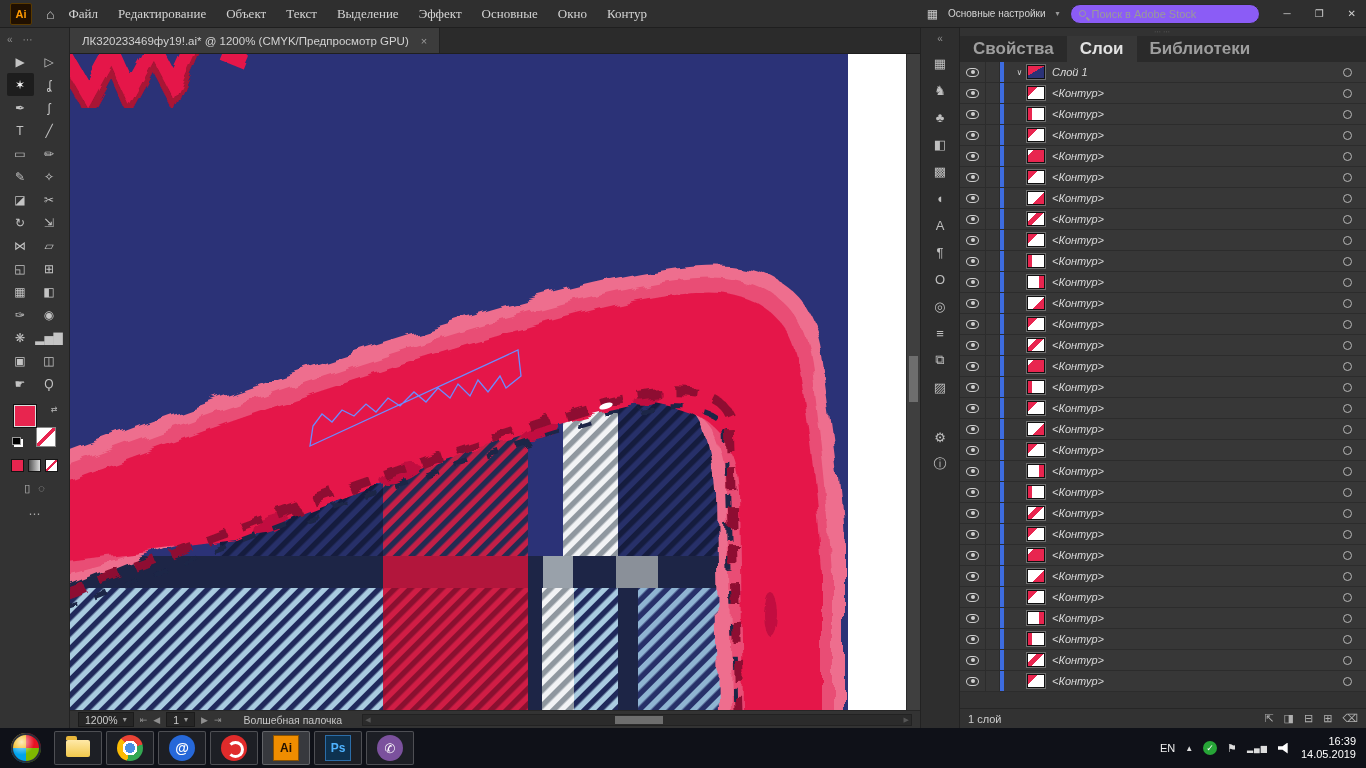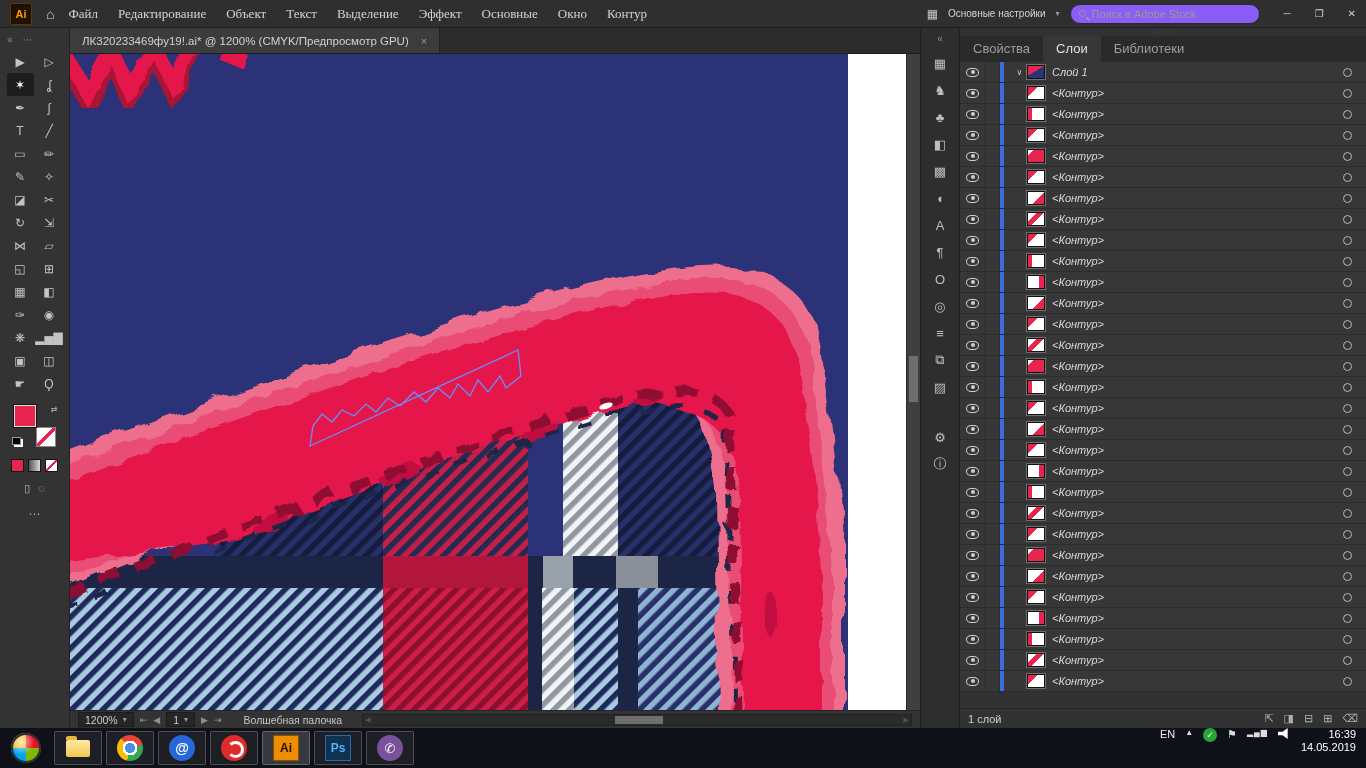--- a/index.html
+++ b/index.html
@@ -84,21 +84,21 @@
   .shead { height:20px; display:flex; align-items:center; gap:5px; color:#8c8c8c; font-size:10px; }
   .sic { width:26px; height:24px; margin:3px 0; display:flex; align-items:center; justify-content:center;
     color:#bfbfbf; font-size:13px; border-radius:2px; }
   .sic.gap { margin-top:26px; }
 
   
   #dockcol { width:406px; background:#323232; display:flex; flex-direction:column; }
   .dgrip { height:8px; display:flex; align-items:center; justify-content:center; color:#6e6e6e;
     font-size:7px; letter-spacing:2px; }
   #ptabs { height:26px; background:#2a2a2a; display:flex; flex:0 0 26px; }
-  .ptab { padding:0 13px; line-height:26px; font-size:13px; color:#9e9e9e; }
+  .ptab { padding:0 13px; line-height:26px; font-size:17px; color:#9e9e9e;font-weight:bold; }
   .ptab.active { background:#373737; color:#e2e2e2; }
   #layerlist { flex:1; overflow:hidden; background:#323232; }
   .lrow { display:flex; align-items:center; height:21px; background:#373737; border-bottom:1px solid #2c2c2c; }
   .cell-eye { width:26px; align-self:stretch; display:flex; align-items:center; justify-content:center;
     border-right:1px solid #2c2c2c; }
   .eye { width:13px; height:9px; border:1px solid #cfcfcf; border-radius:50% / 60%; position:relative; }
   .eye::after { content:""; position:absolute; left:3.5px; top:1.5px; width:4px; height:4px;
     background:#cfcfcf; border-radius:50%; }
   .cell-lock { width:14px; align-self:stretch; border-right:1px solid #2c2c2c; }
   .lbar { width:4px; align-self:stretch; background:#3d6ce0; margin-right:8px; }
@@ -144,21 +144,21 @@
     font-weight:bold; font-size:14px; display:flex; align-items:center; justify-content:center; }
   .ic-red { width:26px; height:26px; border-radius:50%; background:#e02b2b; position:relative; }
   .ic-red::after { content:""; position:absolute; left:6px; top:6px; width:11px; height:11px;
     border:3px solid #fff; border-radius:50%; border-left-color:transparent; }
   .ic-ai { width:26px; height:26px; background:#ef8d00; border:1px solid #8a5200; color:#221100;
     font-weight:bold; font-size:12px; display:flex; align-items:center; justify-content:center; }
   .ic-ps { width:26px; height:26px; background:#0e3250; border:1px solid #2b6da8; color:#4fb3ff;
     font-weight:bold; font-size:12px; display:flex; align-items:center; justify-content:center; }
   .ic-viber { width:26px; height:26px; border-radius:50%; background:#7b519d; color:#fff;
     font-size:13px; display:flex; align-items:center; justify-content:center; }
-  #tray { margin-left:auto; display:flex; align-items:flex-start; gap:10px; padding-right:10px; color:#fff; }
+  #tray { margin-left:auto; display:flex; align-items:center; gap:10px; padding-right:10px; color:#fff; }
   .tray-txt { font-size:11px; color:#eee; }
   .tray-up { font-size:8px; color:#ddd; }
   .gcheck { width:14px; height:14px; border-radius:50%; background:#27a537; color:#fff; font-size:9px;
     display:flex; align-items:center; justify-content:center; }
   .tray-flag { font-size:11px; color:#ddd; }
   .tray-net { font-size:8px; color:#ddd; letter-spacing:1px; }
   .spk { width:13px; height:11px; background:#fff;
     clip-path:polygon(0 35%, 35% 35%, 75% 0, 75% 100%, 35% 65%, 0 65%); }
   .clock { text-align:right; line-height:13px; }
   .clock div { font-size:11px; color:#fff; }

